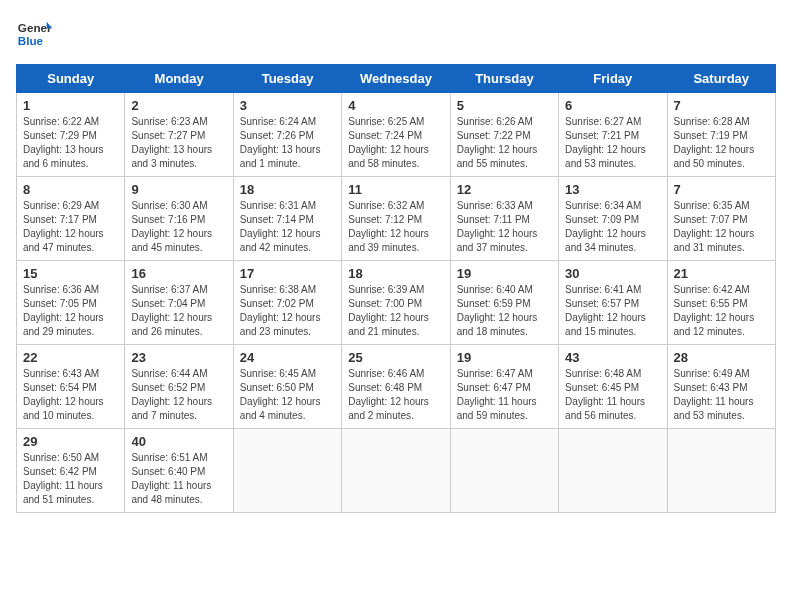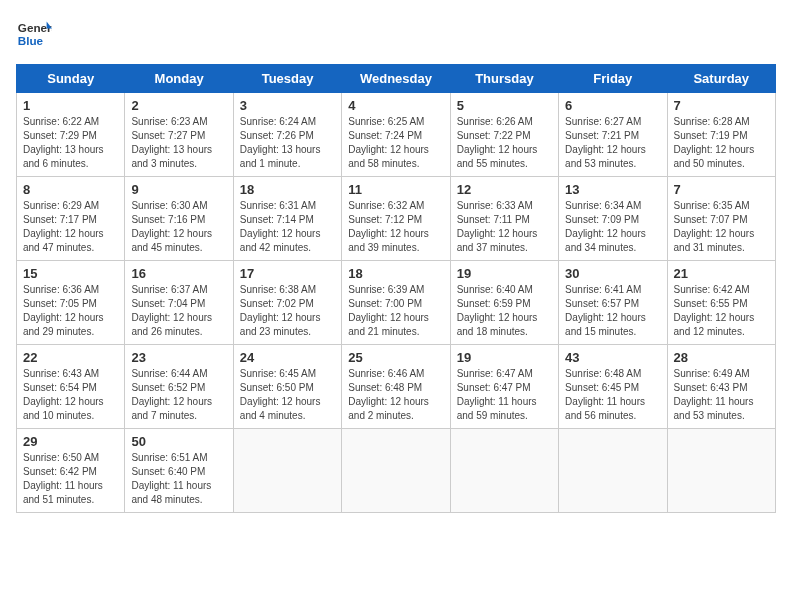--- a/index.html
+++ b/index.html
@@ -224,21 +224,21 @@
           <span class="day-number">28</span>
           <div class="cell-text">Sunrise: 6:49 AM<br>Sunset: 6:43 PM<br>Daylight: 11 hours<br>and 53 minutes.</div>
         </td>
       </tr>
       <tr>
         <td>
           <span class="day-number">29</span>
           <div class="cell-text">Sunrise: 6:50 AM<br>Sunset: 6:42 PM<br>Daylight: 11 hours<br>and 51 minutes.</div>
         </td>
         <td>
-          <span class="day-number">50</span>
+          <span class="day-number">40</span>
           <div class="cell-text">Sunrise: 6:51 AM<br>Sunset: 6:40 PM<br>Daylight: 11 hours<br>and 48 minutes.</div>
         </td>
         <td class="empty"></td>
         <td class="empty"></td>
         <td class="empty"></td>
         <td class="empty"></td>
         <td class="empty"></td>
       </tr>
     </tbody>
 </table>

